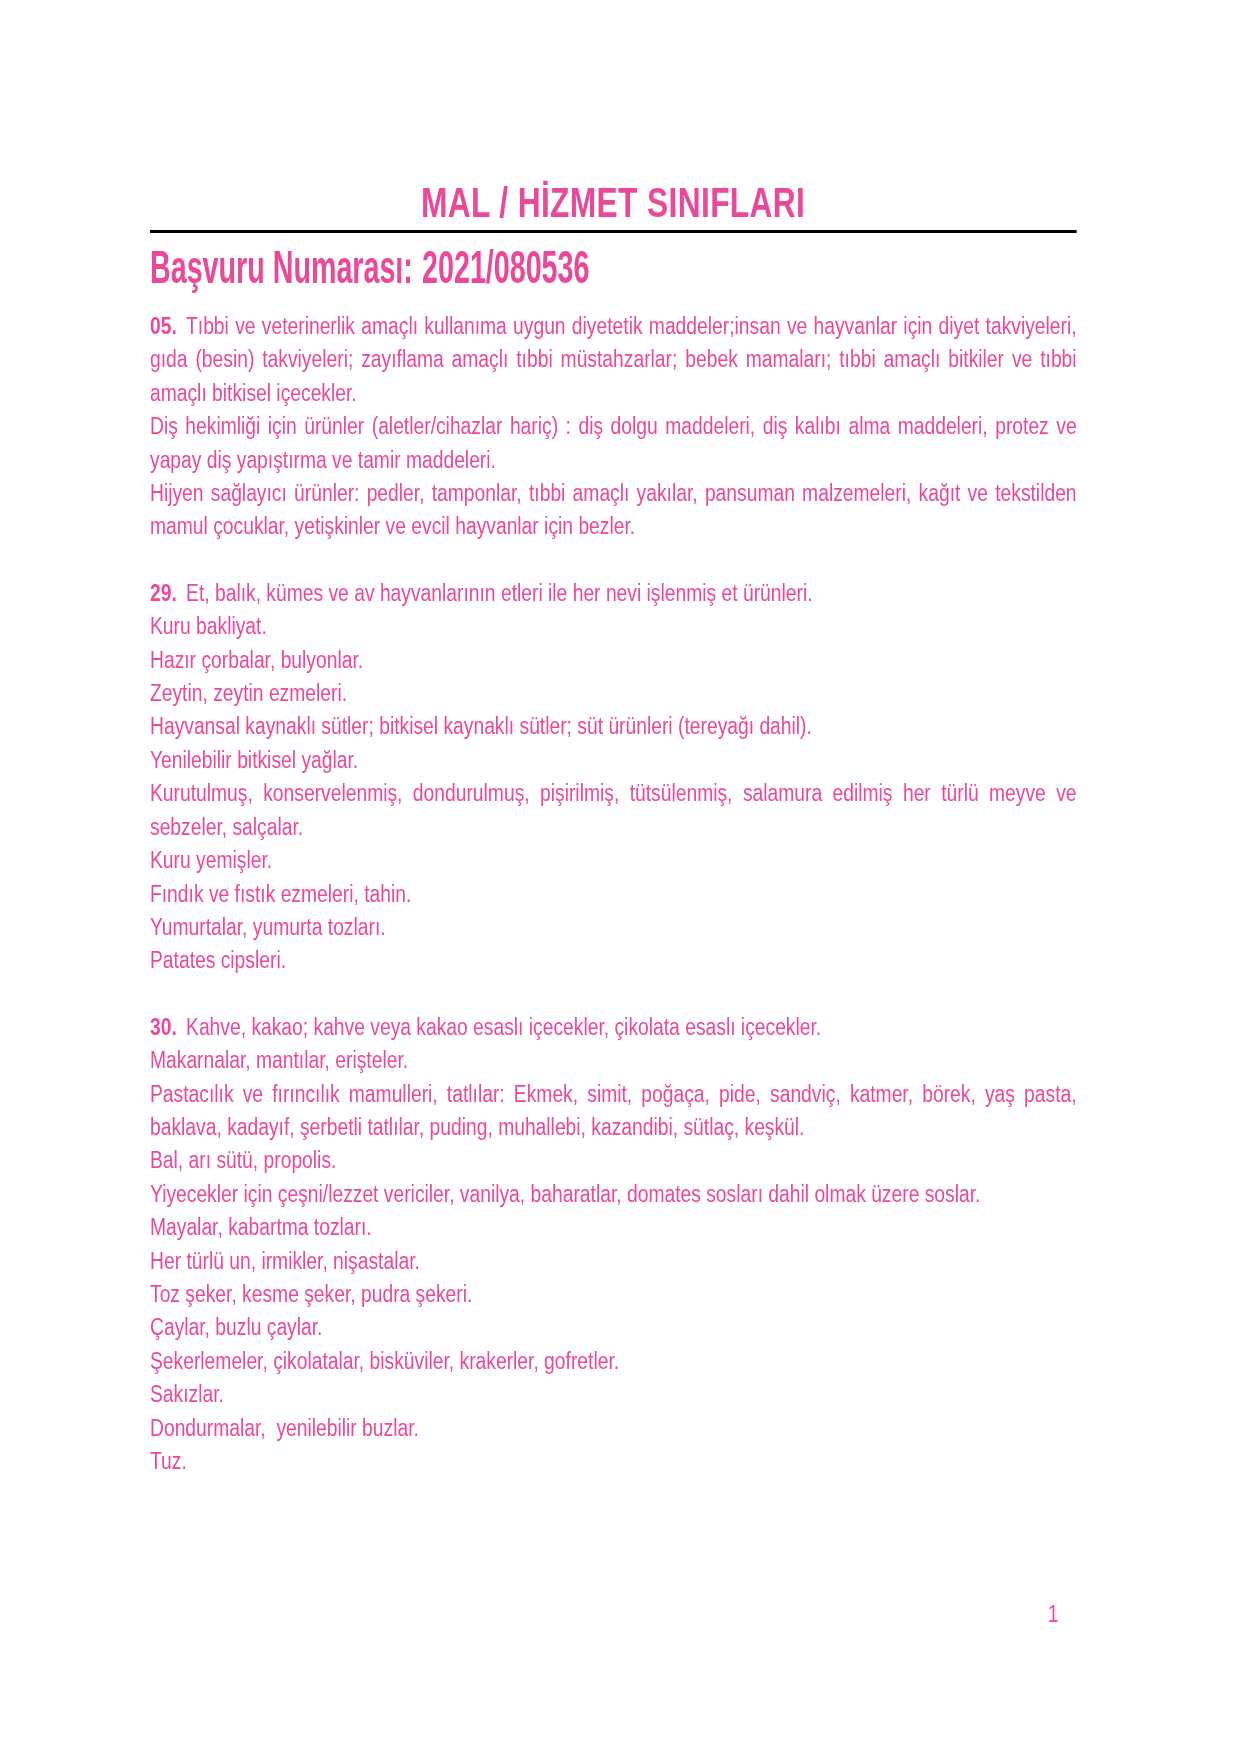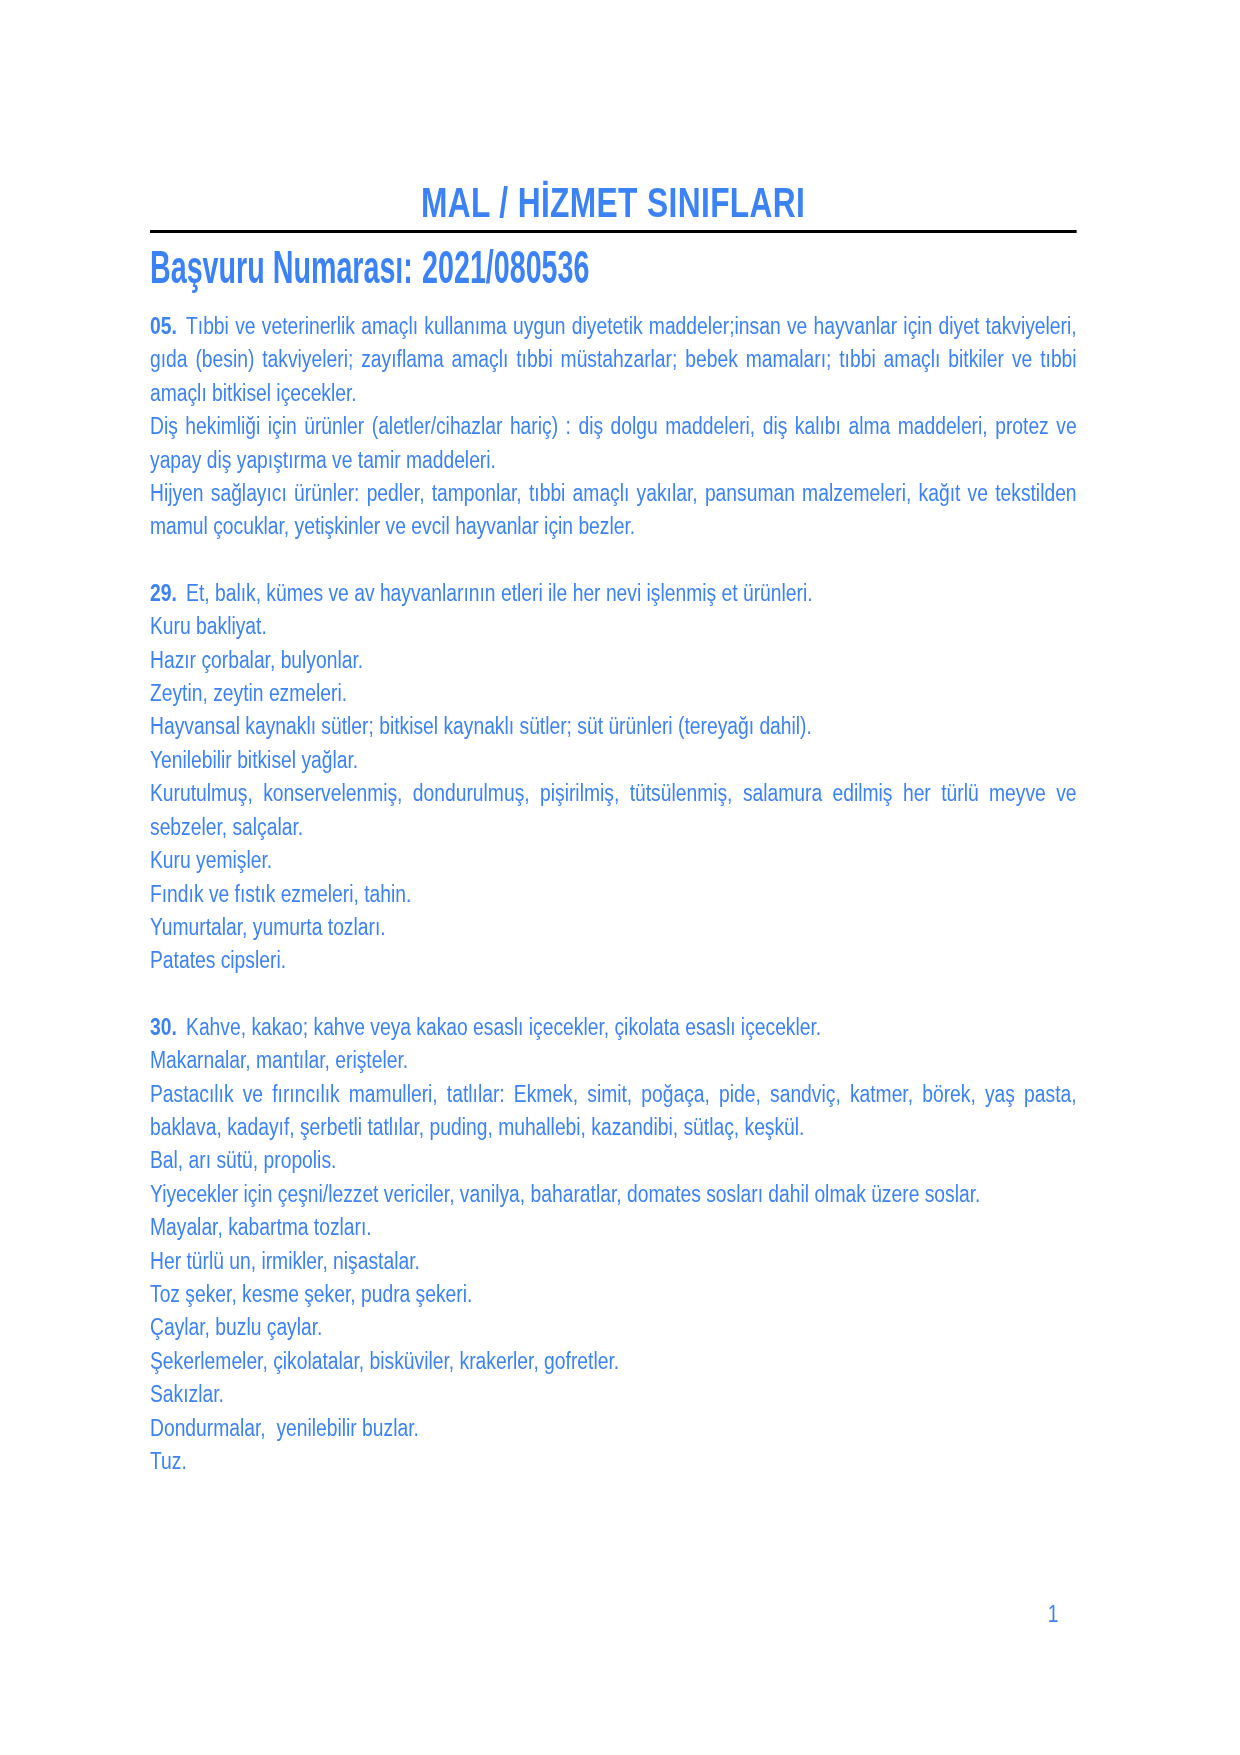--- a/index.html
+++ b/index.html
@@ -5,21 +5,21 @@
   html, body {
     margin: 0;
     padding: 0;
     background: #ffffff;
   }
   .page {
     position: relative;
     width: 1240px;
     height: 1755px;
     background: #ffffff;
-    color: #3b82f6;
+    color: #ec4899;
     font-family: "Liberation Sans", sans-serif;
     overflow: hidden;
   }
   
   .content {
     position: relative;
     margin-left: 150px;
     width: 1130px;
     height: 1755px;
     transform: scaleX(0.82);

